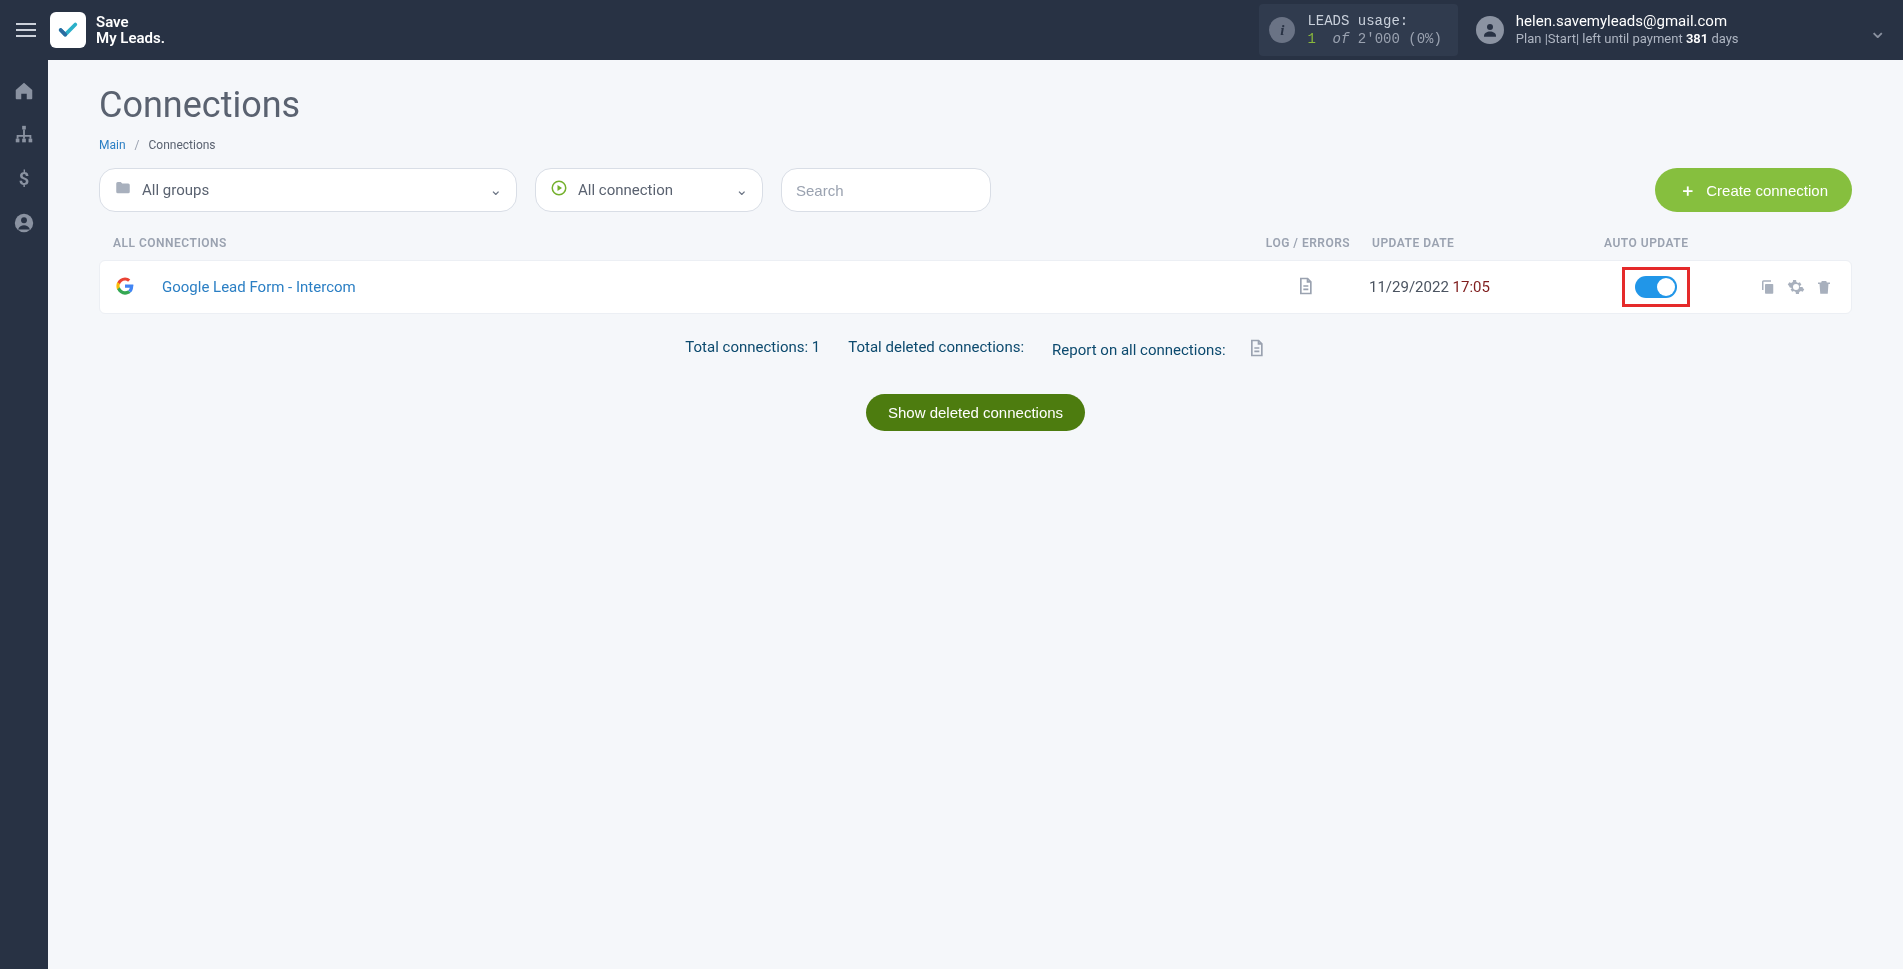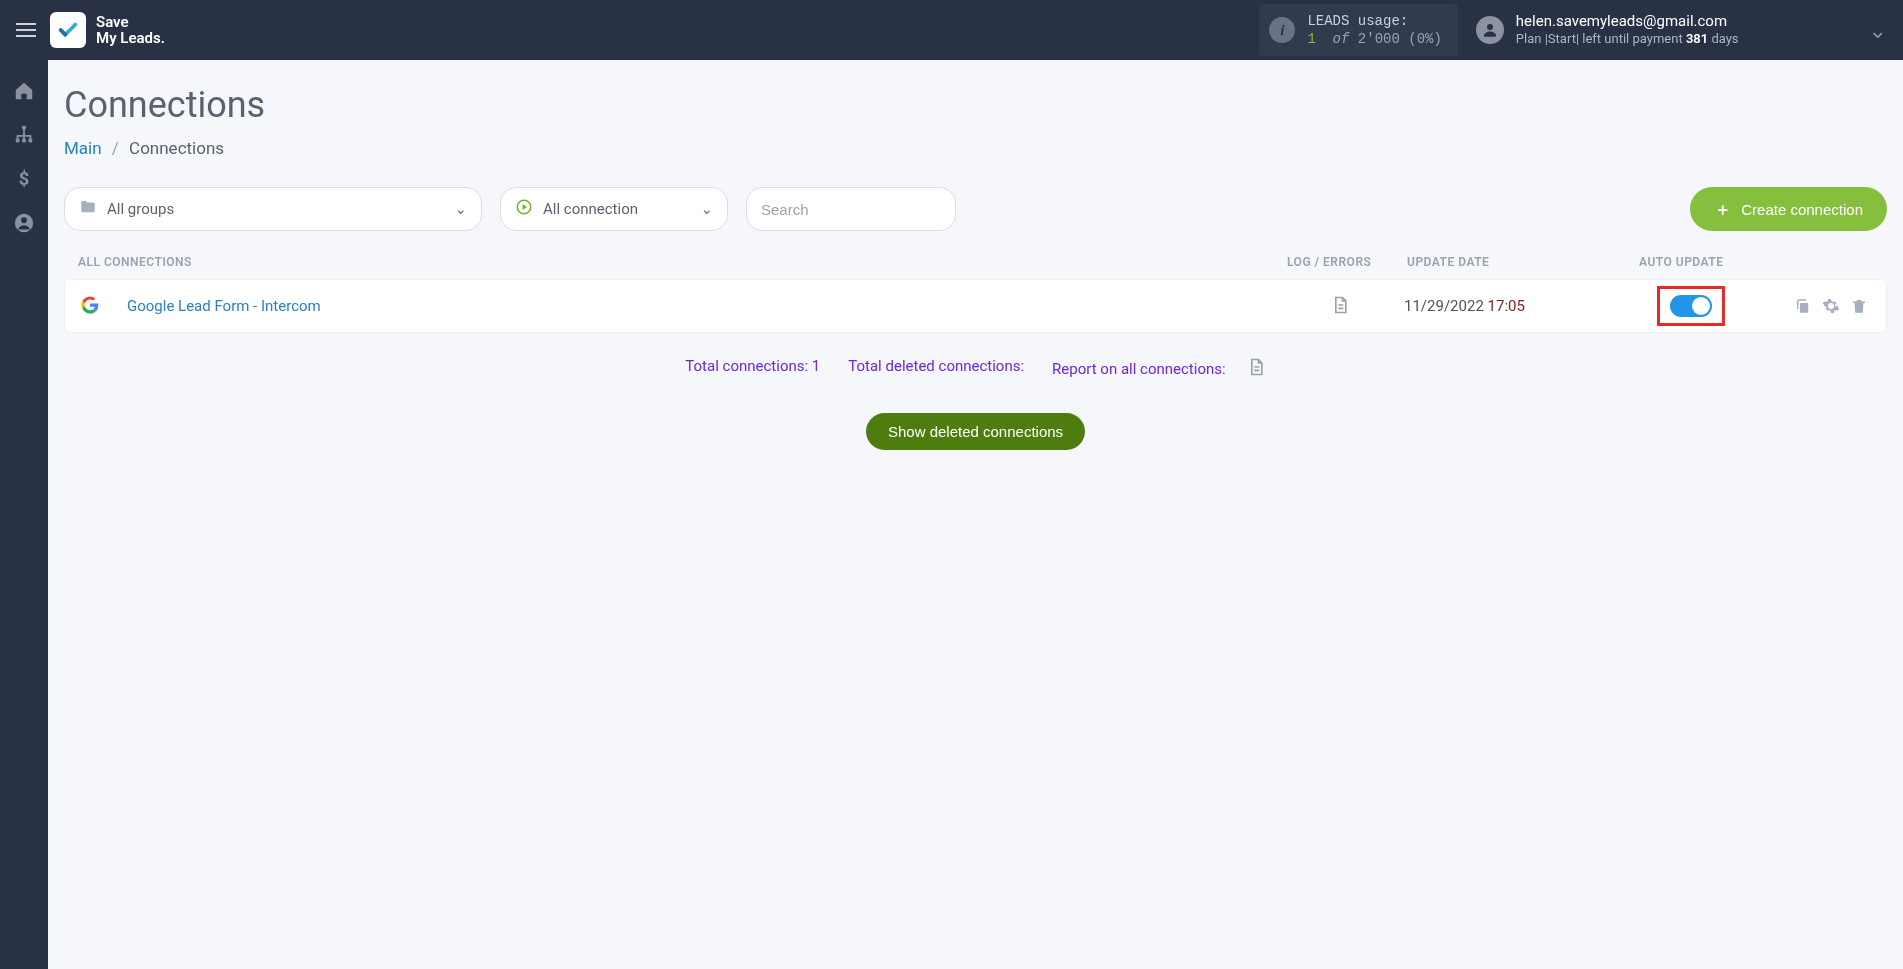--- a/index.html
+++ b/index.html
@@ -61,24 +61,24 @@
   .body-row { display: flex; flex: 1; min-height: 0; }
   .sidebar {
     width: 48px; background: #283244;
     display: flex; flex-direction: column; align-items: center;
     padding-top: 20px; gap: 22px;
     flex-shrink: 0;
   }
   .side-icon { width: 22px; height: 22px; color: #8a92a1; cursor: pointer; display:flex; align-items:center; justify-content:center; }
   .side-icon svg { width: 22px; height: 22px; fill: currentColor; }
   .main {
-    flex: 1; background: #f5f7fa; padding: 24px 16px; overflow: auto;
+    flex: 1; background: #f5f7fa; padding: 24px 51px; overflow: auto;
   }
   h1.page-title { font-size: 36px; color: #5a6270; font-weight: 400; margin-bottom: 12px; }
-  .breadcrumb { font-size: 17px; margin-bottom: 29px; }
+  .breadcrumb { font-size: 12px; margin-bottom: 16px; }
   .breadcrumb a { color: #2b7fc4; text-decoration: none; }
   .breadcrumb .sep { color: #9aa2b0; margin: 0 6px; }
   .breadcrumb .cur { color: #5a6270; }
   .filter-row { display: flex; gap: 18px; align-items: center; margin-bottom: 24px; }
   .select-like, .input-like {
     height: 44px; border: 1px solid #d9dee6; background: #fff; border-radius: 16px;
     display: flex; align-items: center; padding: 0 14px; color: #5a6270; font-size: 15px;
   }
   .select-like { width: 418px; justify-content: space-between; cursor: pointer; }
   .select-like.small { width: 228px; }
@@ -95,21 +95,21 @@
     height: 44px; padding: 0 24px; font-size: 15px; font-weight: 500;
     display: flex; align-items: center; gap: 10px; cursor: pointer;
   }
   .plus { font-size: 17px; font-weight: 700; }
   .table-head {
     display: flex; padding: 0 8px; margin-bottom: 10px;
     font-size: 12px; color: #9aa2b0; letter-spacing: 0.5px; font-weight: 600;
     text-transform: uppercase;
   }
   .col-name { flex: 1; padding-left: 6px; }
-  .col-log { width: 112px; text-align: left; }
+  .col-log { width: 112px; text-align: center; }
   .col-date { width: 210px; padding-left: 8px; }
   .col-auto { width: 170px; padding-left: 30px; }
   .col-actions { width: 100px; }
   .conn-row {
     background: #fff; border: 1px solid #eceff4; border-radius: 6px;
     height: 54px; display: flex; align-items: center; padding: 0 10px;
   }
   .conn-name-cell { flex: 1; display: flex; align-items: center; gap: 28px; padding-left: 6px; }
   .g-icon { width: 18px; height: 18px; }
   .conn-link { color: #2b7fc4; text-decoration: none; font-size: 15px; }
@@ -123,21 +123,21 @@
     width: 42px; height: 22px; border-radius: 12px; background: #2196e8;
     position: relative; cursor: pointer;
   }
   .toggle .knob {
     width: 18px; height: 18px; border-radius: 50%; background: #fff;
     position: absolute; top: 2px; right: 2px;
   }
   .actions-cell { width: 100px; display: flex; gap: 10px; justify-content: flex-end; padding-right: 8px; color: #a8b0bd; }
   .actions-cell span { cursor: pointer; display:flex; }
   .actions-cell svg { width: 18px; height: 18px; fill: currentColor; }
-  .summary-row { display:flex; justify-content:center; gap: 28px; margin-top: 24px; font-size: 15px; color: #6d28d9; }
+  .summary-row { display:flex; justify-content:center; gap: 28px; margin-top: 24px; font-size: 15px; color: #0c4a6e; }
   .summary-row .with-icon { display:flex; align-items:center; gap:20px; }
   .center-btn-row { display:flex; justify-content:center; margin-top: 32px; }
   .show-deleted {
     background: #4d7c0f; color: #fff; border: none; border-radius: 20px;
     padding: 10px 22px; font-size: 15px; cursor: pointer;
   }
 </style>
 </head>
 <body>
 

